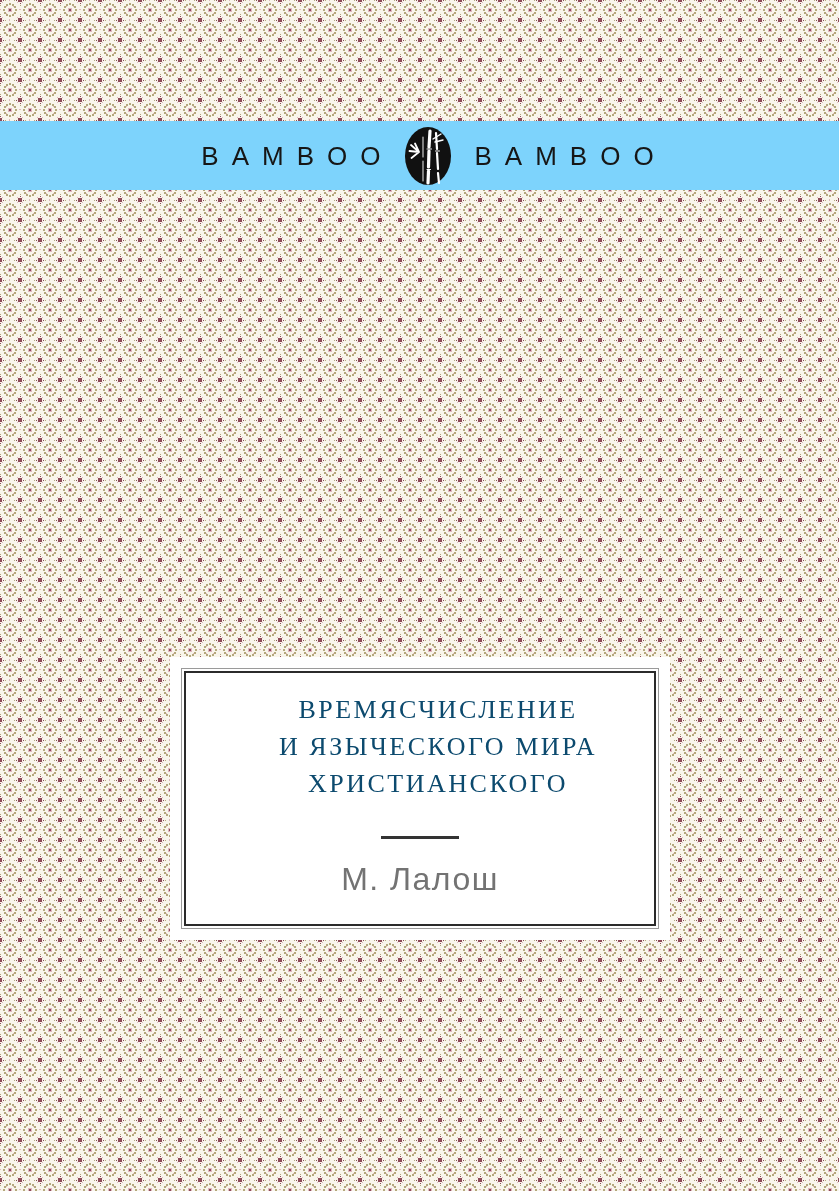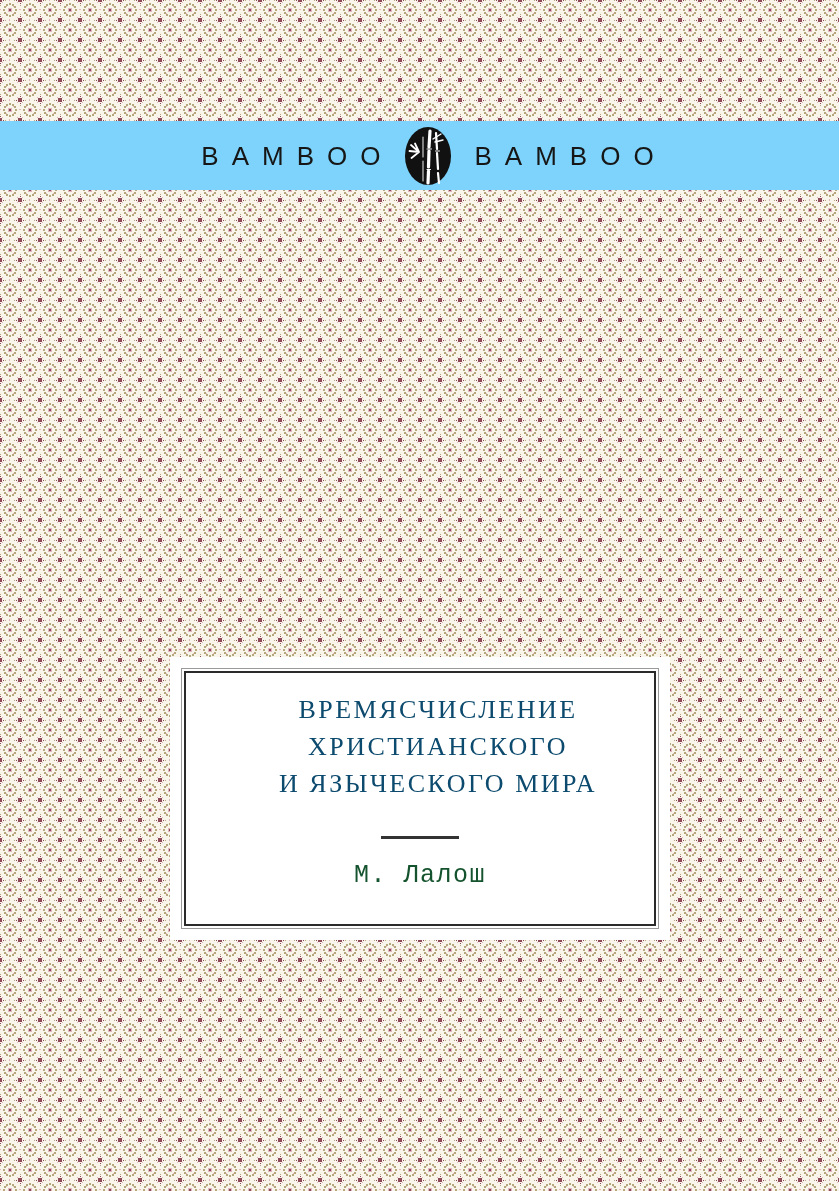--- a/index.html
+++ b/index.html
@@ -55,23 +55,23 @@
     padding-left: 36px;
   }
   .divider {
     width: 78px; height: 3px;
     background: #333333;
     margin: 34px auto 0 auto;
   }
   .author {
     display: block;
     margin-top: 22px;
-    font-family: Liberation Mono, monospace;
-    font-size: 25px; letter-spacing: 1.5px;
-    color: #14532d;
+    font-family: Liberation Sans, sans-serif;
+    font-size: 32px; letter-spacing: 1.5px;
+    color: #737373;
   }
 </style>
 </head>
 <body>
 
 <div class="cover">
 
   <svg class="pattern-svg" width="839" height="1191" xmlns="http://www.w3.org/2000/svg">
     <defs>
       <pattern id="mosaic" width="20" height="20" patternUnits="userSpaceOnUse">
@@ -148,20 +148,20 @@
         </g>
       </svg>
     </span>
 
     <span class="brand-text">BAMBOO</span>
   </div>
 
   <div class="title-box">
     <div class="title-frame">
       <span class="title-line">ВРЕМЯСЧИСЛЕНИЕ</span>
+      <span class="title-line">И ЯЗЫЧЕСКОГО МИРА</span>
       <span class="title-line">ХРИСТИАНСКОГО</span>
-      <span class="title-line">И ЯЗЫЧЕСКОГО МИРА</span>
       <div class="divider"></div>
       <span class="author">М. Лалош</span>
     </div>
   </div>
 
 </div>
 
 </body></html>

